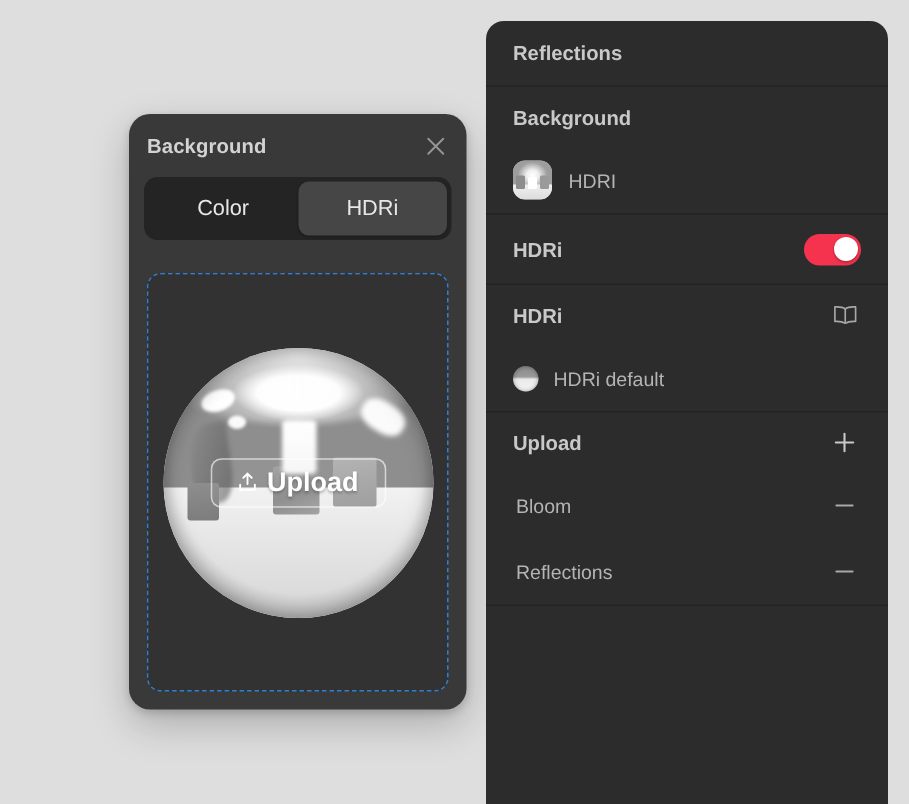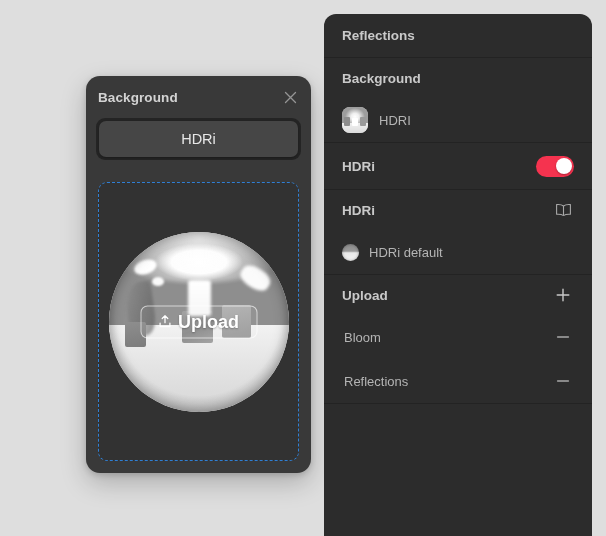--- a/index.html
+++ b/index.html
@@ -376,20 +376,23 @@
   <div id="bg-dialog-header">
     <div id="bg-dialog-title">Background</div>
     <div id="bg-close">
       <svg width="13" height="13" viewBox="0 0 13 13">
         <path d="M1.5 1.5 L11.5 11.5 M11.5 1.5 L1.5 11.5" stroke="#b9b9b9" stroke-width="1.3" stroke-linecap="round" fill="none"></path>
       </svg>
     </div>
   </div>
 
   <div id="seg-control">
+    <div class="seg">
+      <span>Color</span>
+    </div>
     <div class="seg active">
       <span>HDRi</span>
     </div>
   </div>
 
   <div id="preview-area" style="border-color: rgb(47, 127, 212);">
     <div id="sphere-wrap">
       <div id="sphere">
         <div class="refl" id="refl-ceiling"></div>
         <div class="refl" id="refl-floor"></div>

